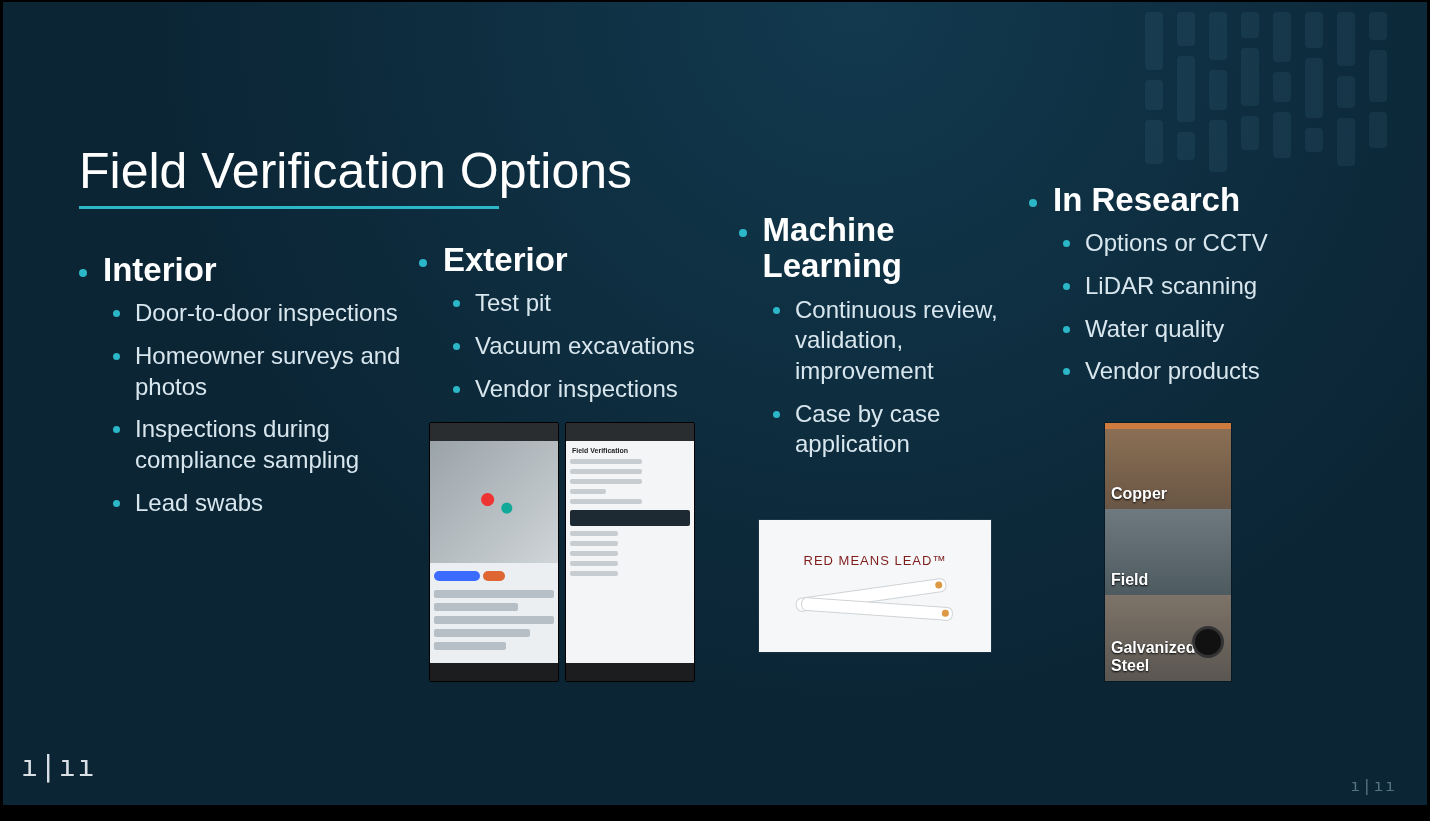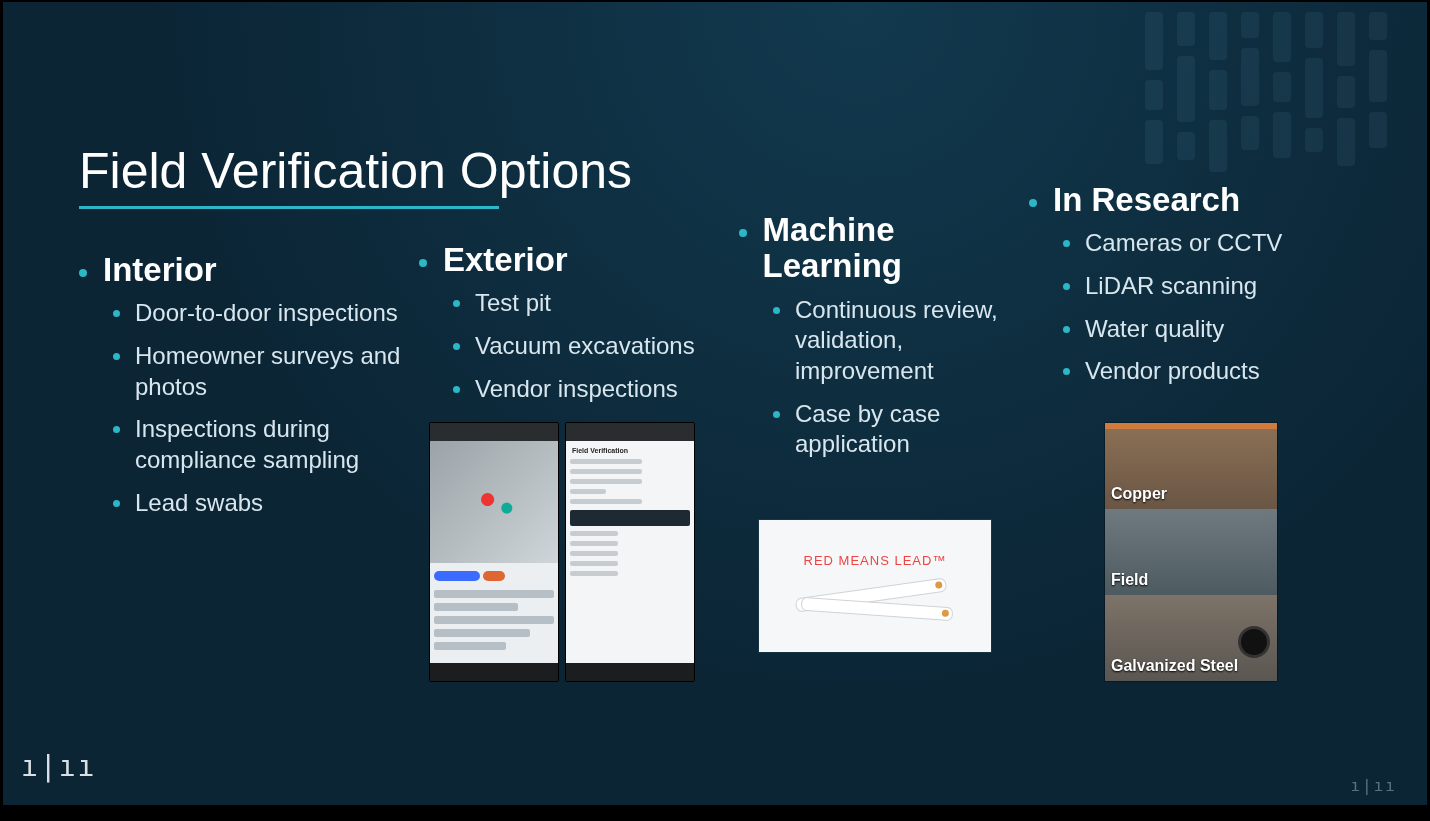--- a/index.html
+++ b/index.html
@@ -156,41 +156,41 @@
     height: 132px;
     background:#f6f7f8;
     margin-top: 60px;
     display:flex;
     flex-direction:column;
     align-items:center;
     justify-content:center;
     box-shadow: 0 0 0 1px rgba(255,255,255,.06);
   }
   .rml .txt {
-    color:#ef4444;
+    color:#7f1d1d;
     font-size:13px;
     letter-spacing:1px;
     margin-bottom:12px;
     font-weight:500;
   }
   .rml .sticks { position:relative; width:160px; height:40px; }
   .rml .stick {
     position:absolute; width:150px; height:12px; background:#fff;
     border:1px solid #cfd3d6; border-radius:6px;
   }
   .rml .stick::after{
     content:""; position:absolute; right:3px; top:2px; width:7px; height:7px;
     background:#d94; border-radius:50%;
   }
   .rml .stick.s1{ top:8px; left:0; transform:rotate(-8deg); }
   .rml .stick.s2{ top:22px; left:6px; transform:rotate(4deg); }
 
   
   .materials {
-    width: 172px;
+    width: 126px;
     margin-left: 56px;
     margin-top: 36px;
     display:flex;
     flex-direction:column;
     box-shadow:0 0 0 1px rgba(0,0,0,.3);
   }
   .materials .mrow {
     height: 86px;
     position:relative;
     display:flex;
@@ -351,21 +351,21 @@
         </div>
       </div>
     </div>
 
     <div class="col-block research">
       <div class="sec-head">
         <span class="dot"></span>
         <h2>In Research</h2>
       </div>
       <ul class="items">
-        <li>Cameras or CCTV</li>
+        <li>Options or CCTV</li>
         <li>LiDAR scanning</li>
         <li>Water quality</li>
         <li>Vendor products</li>
       </ul>
       <div class="materials">
         <div class="mrow copper">Copper</div>
         <div class="mrow lead">Field</div>
         <div class="mrow galv">Galvanized Steel</div>
       </div>
     </div>

